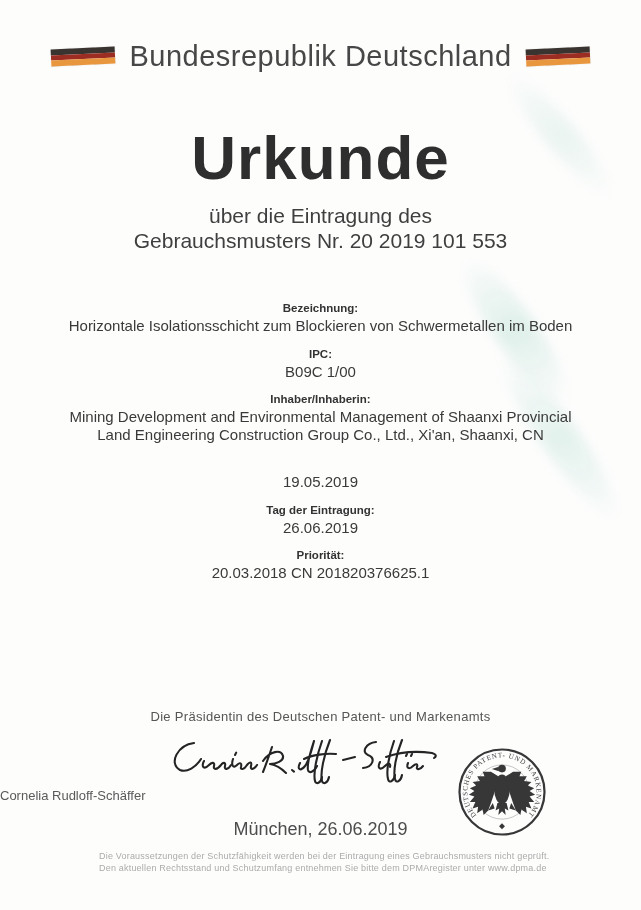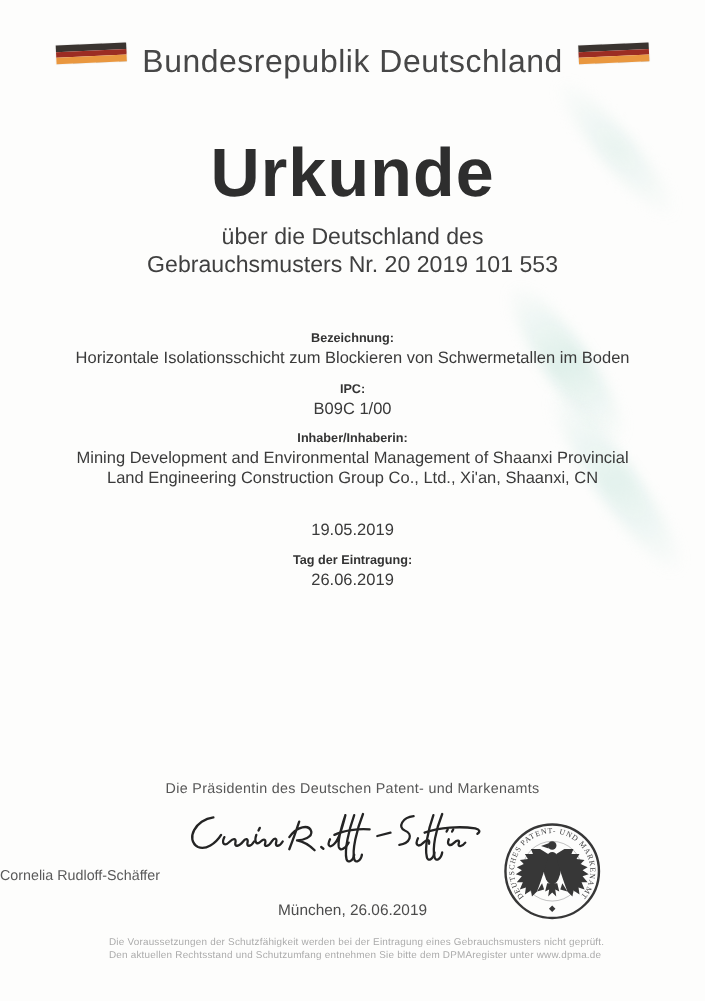--- a/index.html
+++ b/index.html
@@ -37,21 +37,21 @@
     left: 480px; top: 120px; width: 160px; height: 30px;
     background: linear-gradient(100deg, rgba(200,228,220,0.0), rgba(196,226,218,0.35), rgba(200,228,220,0.0));
     transform: rotate(50deg);
   }
 
   
   .header {
     position: absolute;
     top: 40px; left: 0; right: 0;
     display: flex;
-    align-items: flex-start;
+    align-items: center;
     justify-content: center;
     gap: 14px;
   }
   .country-name {
     font-size: 29px;
     letter-spacing: 0.5px;
     color: #474747;
     white-space: nowrap;
   }
   .flag-ribbon {
@@ -123,21 +123,21 @@
     position: absolute;
     top: 788px; left: 0; right: 0;
     text-align: left;
     font-size: 13px;
     color: #5a5a5a;
   }
   .place-date {
     position: absolute;
     top: 819px; left: 0; right: 0;
     text-align: center;
-    font-size: 14px;
+    font-size: 18px;
     color: #4c4c4c;
   }
 
   
   .seal {
     position: absolute;
     left: 456px; top: 745px;
     width: 92px; height: 94px;
     opacity: 0.88;
   }
@@ -172,21 +172,21 @@
     <div class="country-name">Bundesrepublik Deutschland</div>
     <div class="flag-ribbon">
       <div class="stripe stripe-black"></div>
       <div class="stripe stripe-red"></div>
       <div class="stripe stripe-gold"></div>
     </div>
   </div>
 
   <div class="doc-title">Urkunde</div>
   <div class="doc-subtitle">
-    <div>über die Deutschland des</div>
+    <div>über die Eintragung des</div>
     <div>Gebrauchsmusters Nr. 20 2019 101 553</div>
   </div>
 
   <div class="fields">
     <div class="field">
       <div class="field-label">Bezeichnung:</div>
       <div class="field-value">Horizontale Isolationsschicht zum Blockieren von Schwermetallen im Boden</div>
     </div>
     <div class="field">
       <div class="field-label">IPC:</div>
@@ -196,20 +196,24 @@
       <div class="field-label">Inhaber/Inhaberin:</div>
       <div class="field-value">Mining Development and Environmental Management of Shaanxi Provincial</div>
       <div class="field-value">Land Engineering Construction Group Co., Ltd., Xi'an, Shaanxi, CN</div>
     </div>
     <div class="field field-gap-lg">
       <div class="field-value">19.05.2019</div>
     </div>
     <div class="field">
       <div class="field-label">Tag der Eintragung:</div>
       <div class="field-value">26.06.2019</div>
+    </div>
+    <div class="field">
+      <div class="field-label">Priorität:</div>
+      <div class="field-value">20.03.2018 CN 201820376625.1</div>
     </div>
   </div>
 
   <div class="office-title">Die Präsidentin des Deutschen Patent- und Markenamts</div>
 
   <svg class="signature-svg" viewBox="0 0 300 62" fill="none" stroke="#242424" stroke-width="2.1" stroke-linecap="round" stroke-linejoin="round">
     <path d="M34,14 C18,16 8,34 20,41 C27,44 36,38 41,30"></path>
     <path d="M44,32 C41,38 44,41 49,36 C52,33 55,33 54,37 C53,41 57,41 61,36 C63,33 66,33 65,37 C64,41 68,41 71,36"></path>
     <path d="M73,30 C71,36 73,40 77,36 C80,33 82,34 81,38 C80,41 84,41 87,36 C90,32 92,33 91,37 C90,41 94,41 97,36"></path>
     <path d="M75,26 l1.2,-2.4"></path>

